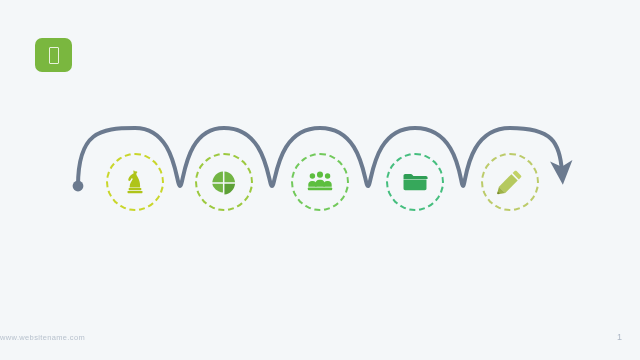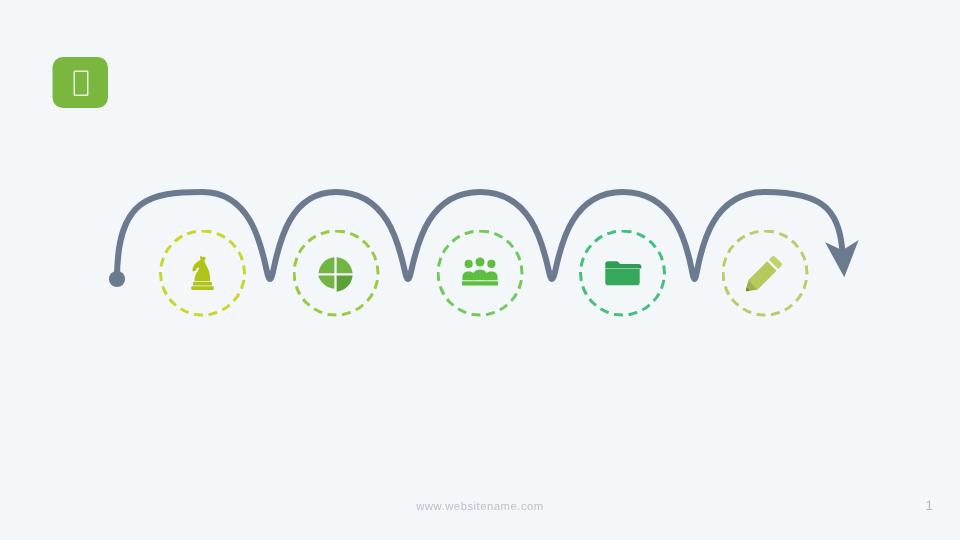--- a/index.html
+++ b/index.html
@@ -75,21 +75,21 @@
     height: 26px;
     display: block;
   }
 
   
   #footer-url {
     position: absolute;
     left: 0;
     top: 333px;
     width: 640px;
-    text-align: center;
+    text-align: left;
     font-size: 7.5px;
     letter-spacing: 0.35px;
     color: #B8C2CE;
   }
   #page-number {
     position: absolute;
     right: 18px;
     top: 332px;
     font-size: 9px;
     color: #AEB8C6;

